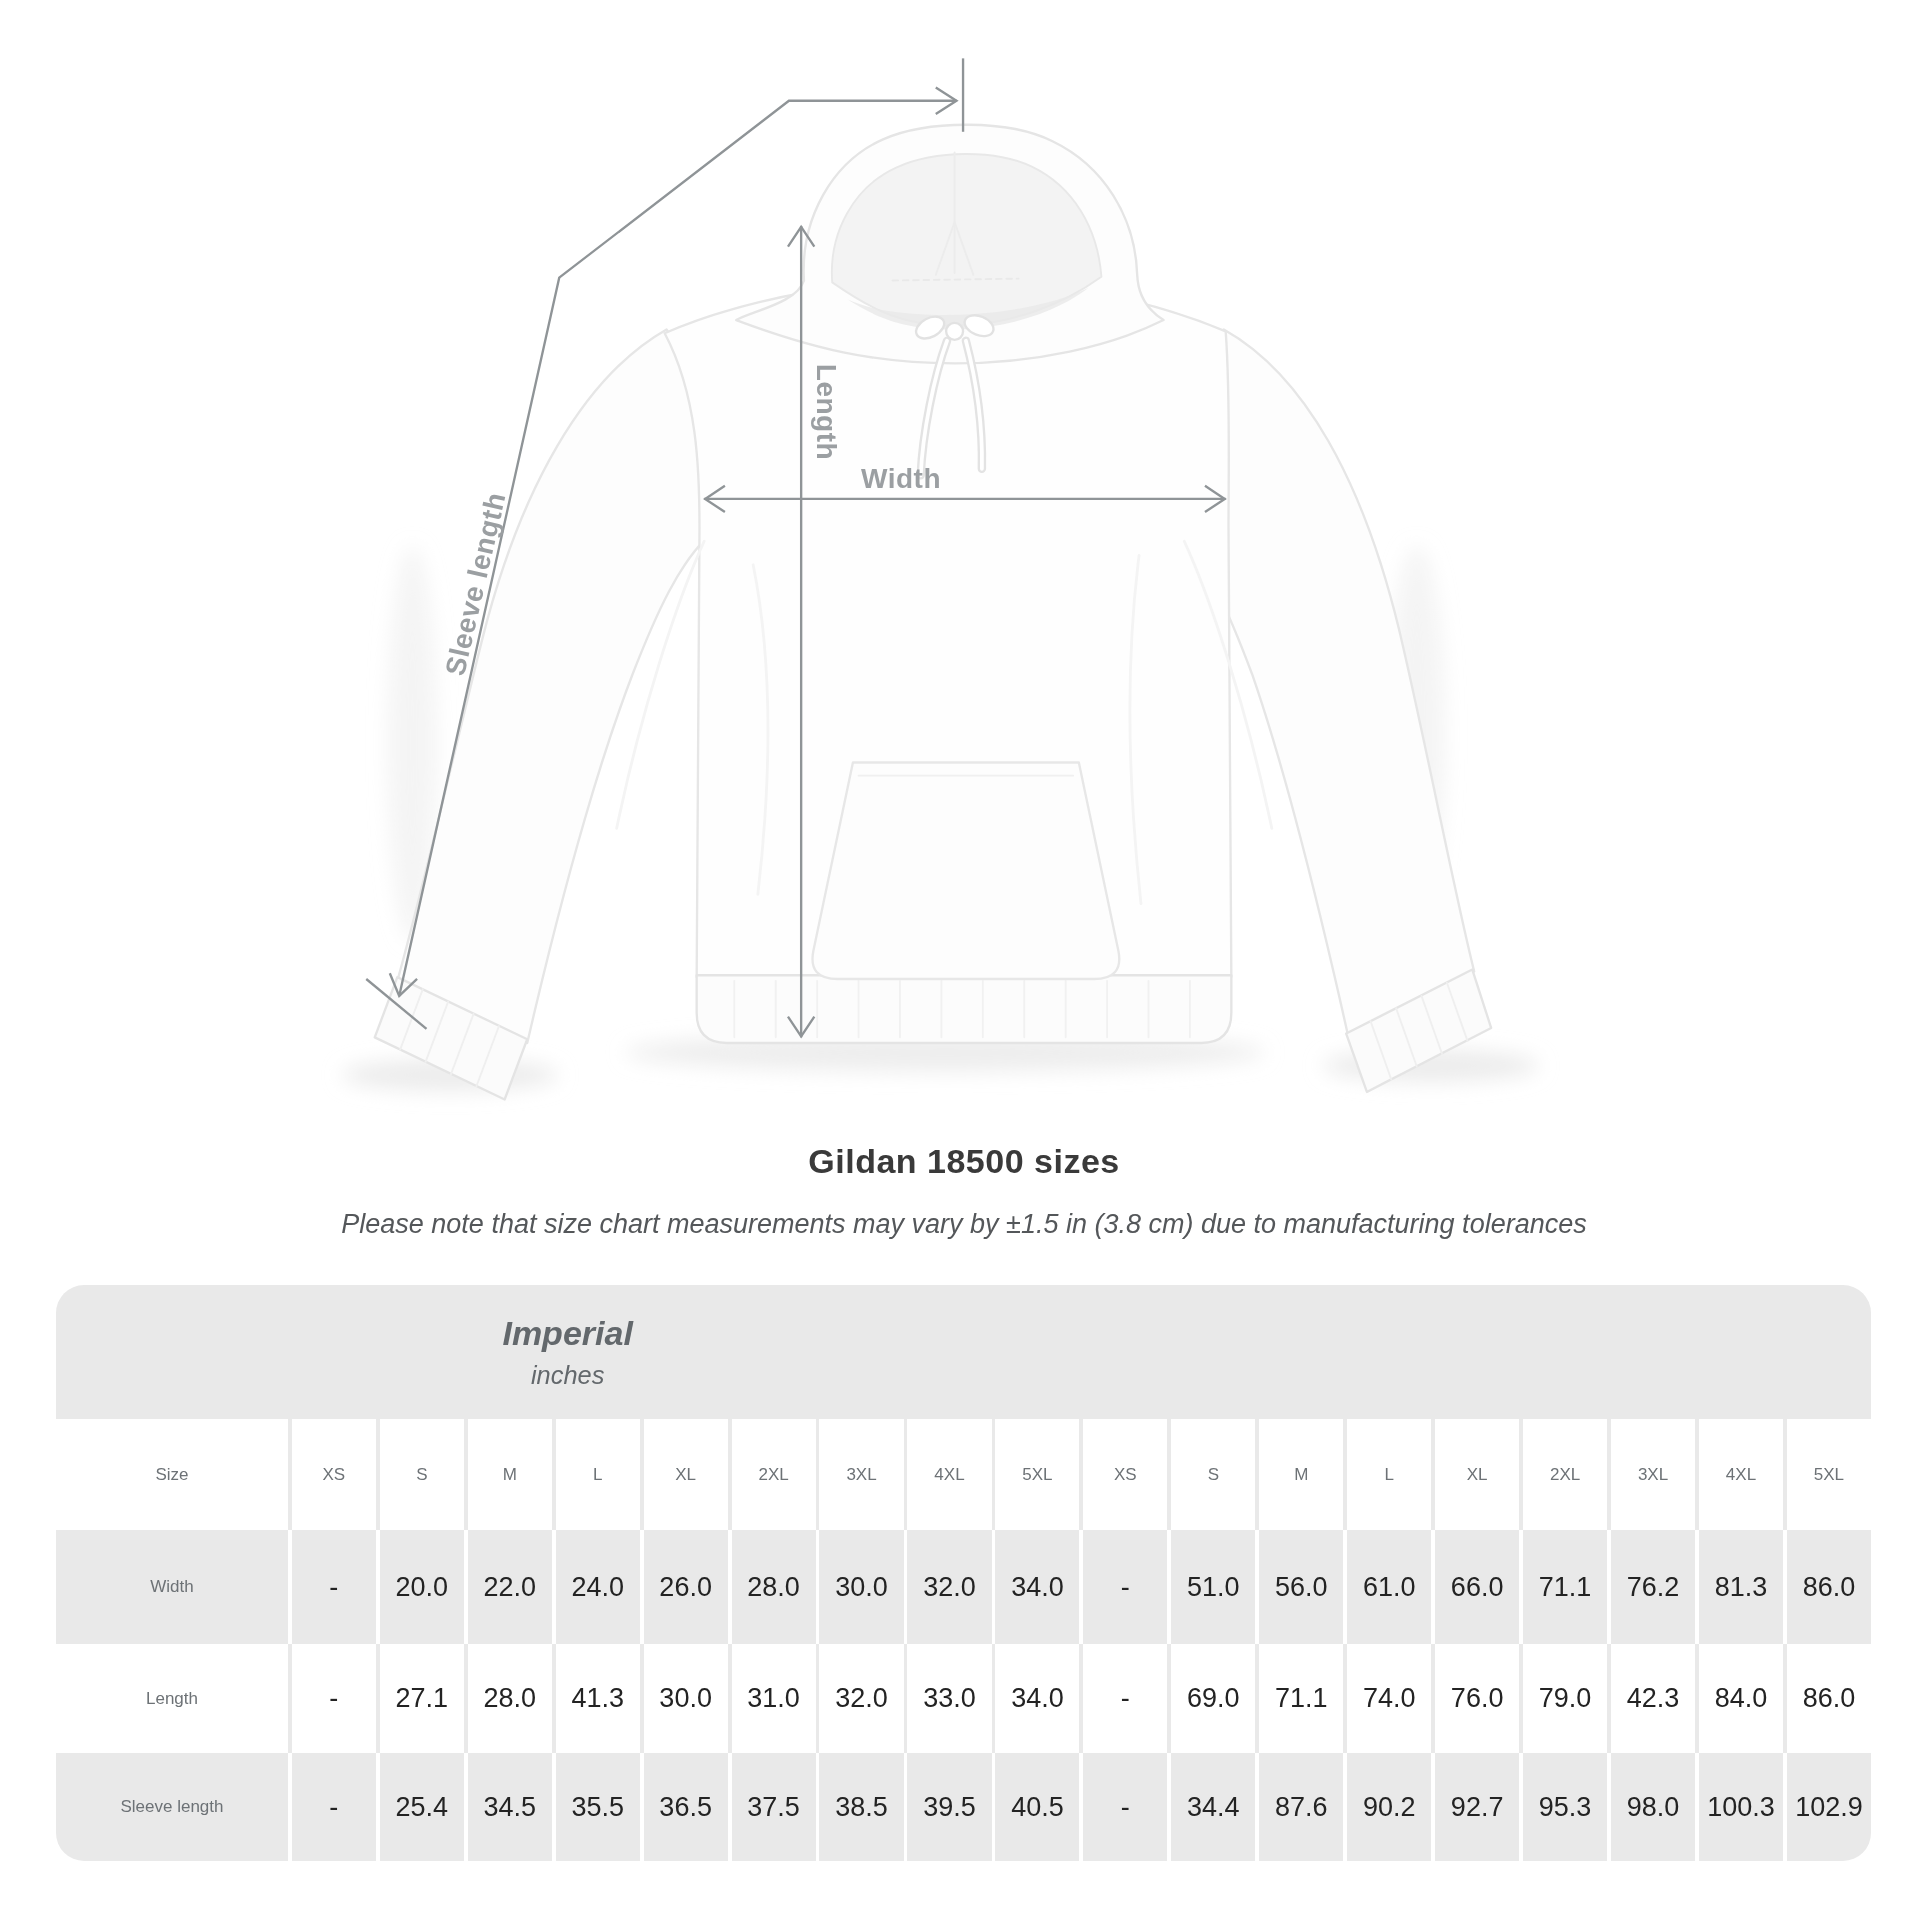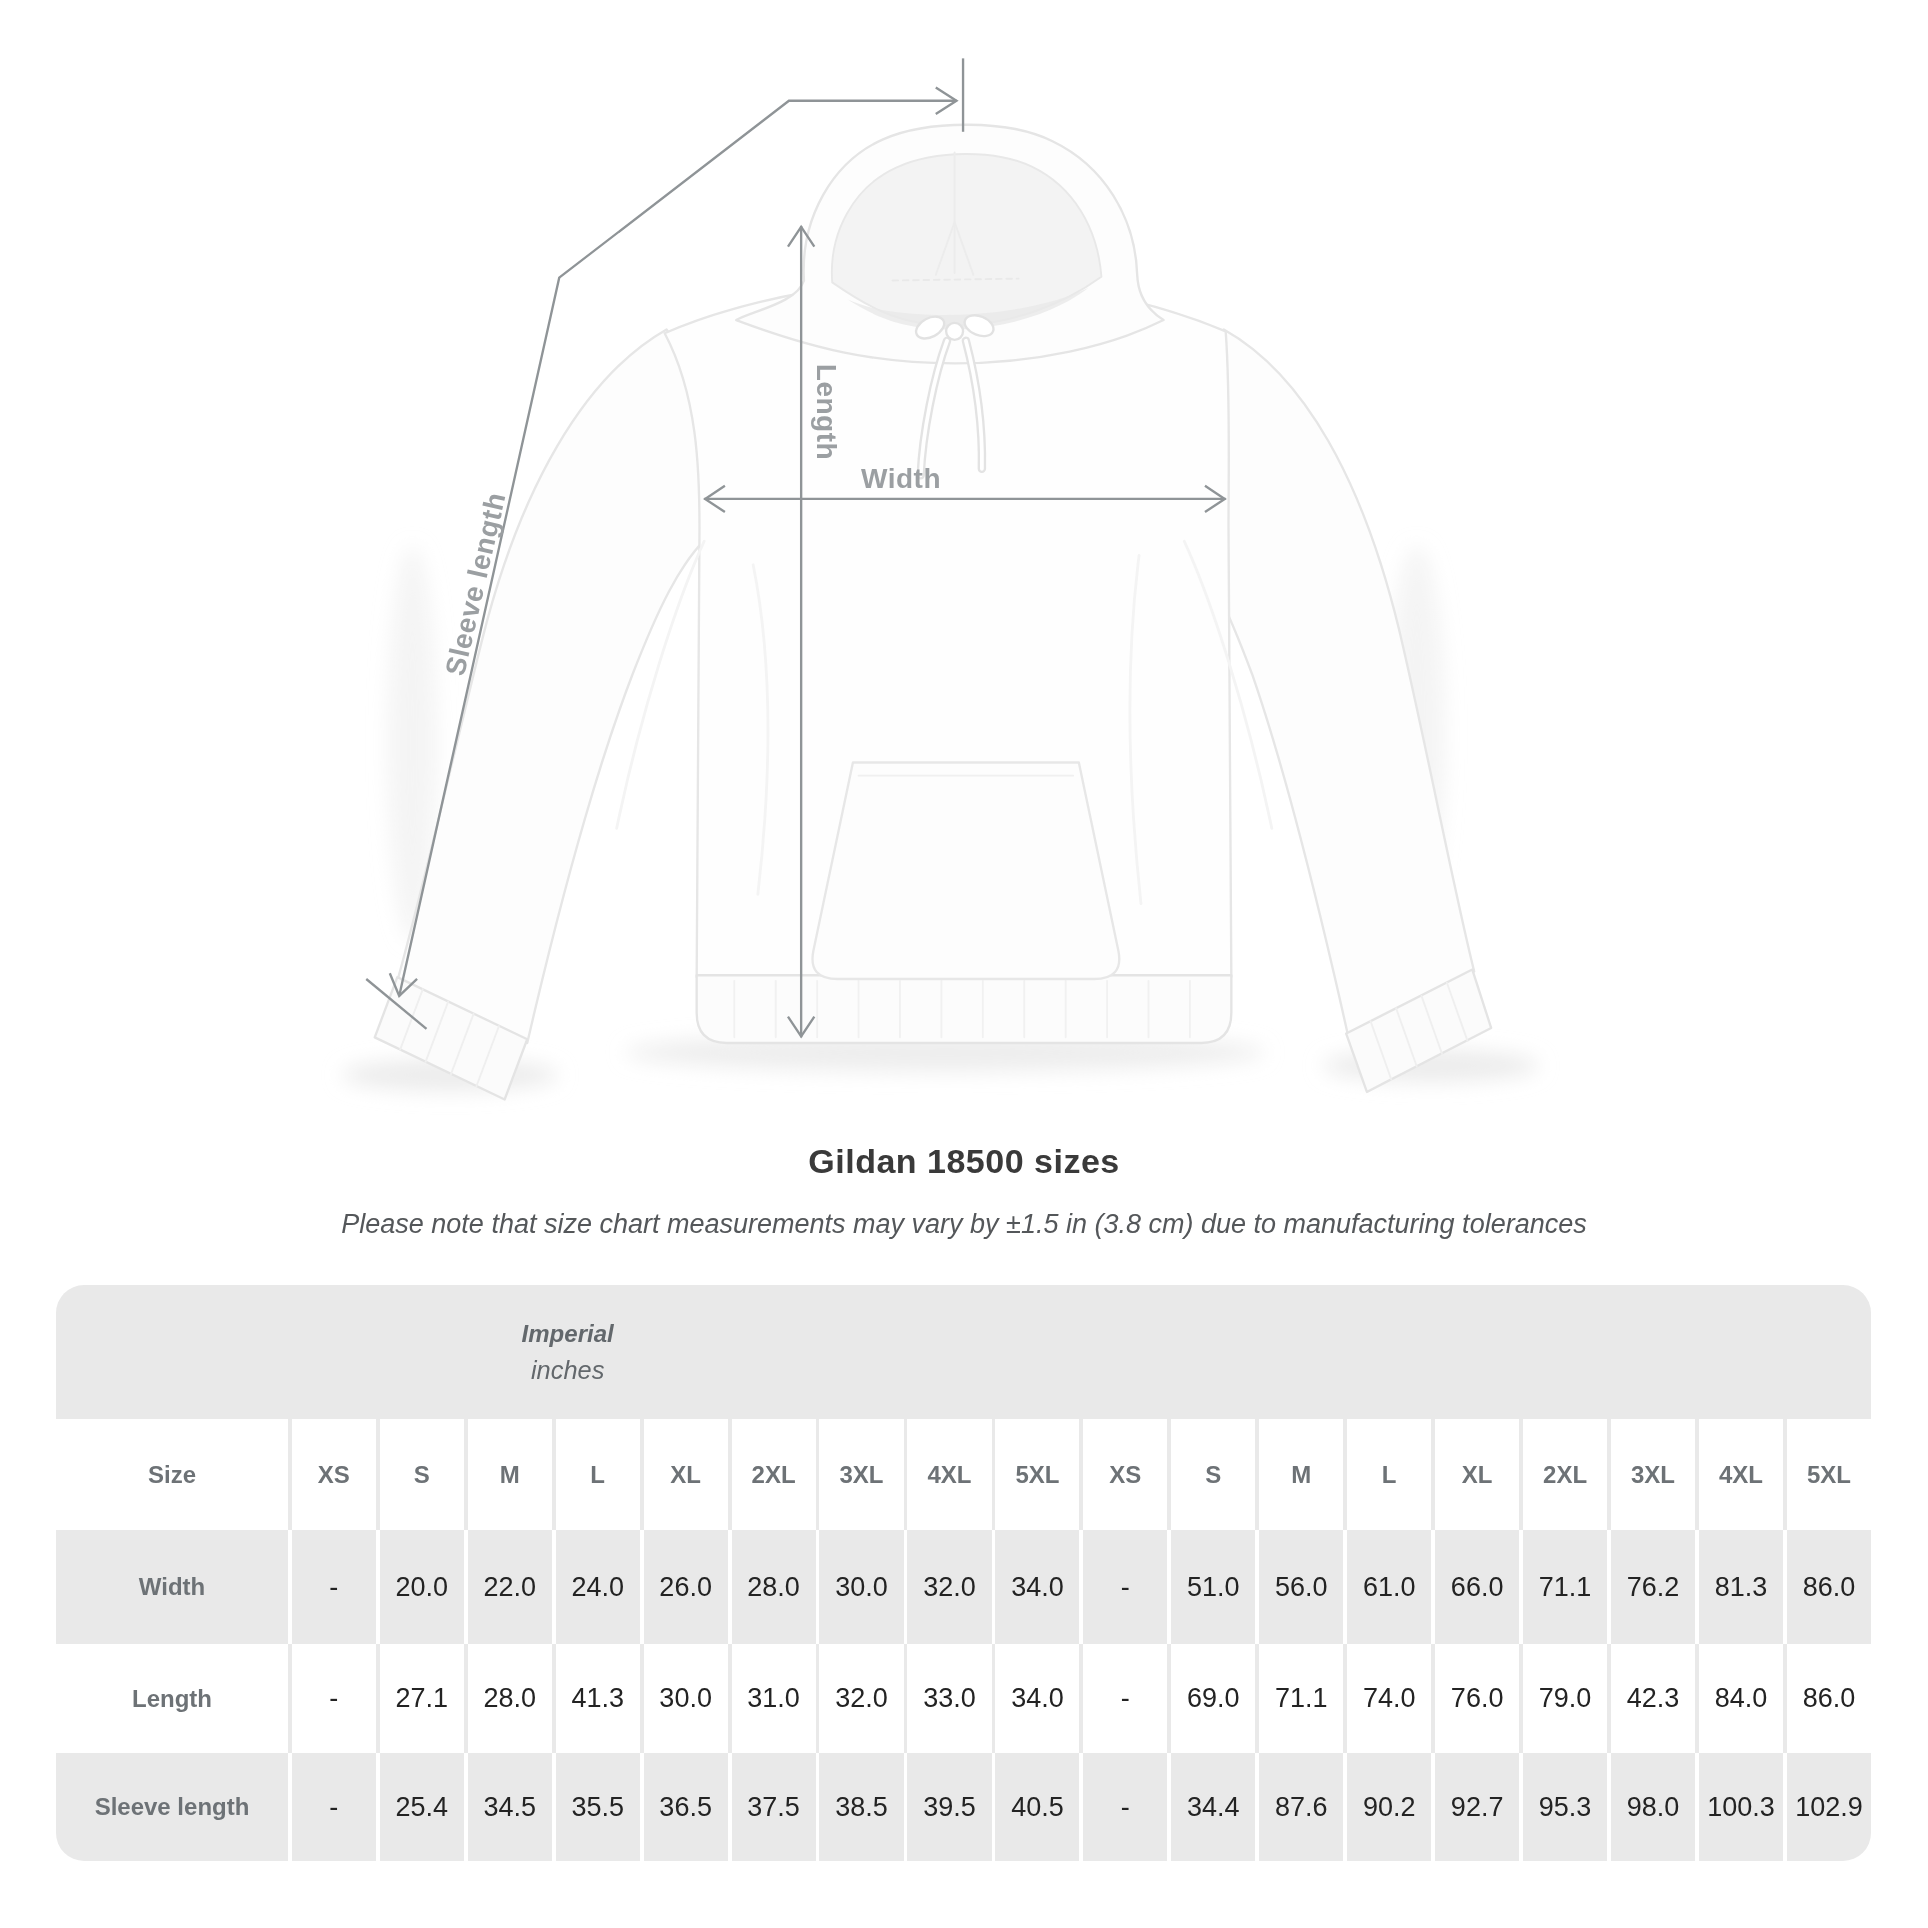--- a/index.html
+++ b/index.html
@@ -26,28 +26,28 @@
     position:absolute;top:1209px;left:0;width:100%;margin:0;text-align:center;
     font-size:27px;font-style:italic;color:#54575a;
   }
   
   .size-table{
     position:absolute;left:56px;top:1285px;width:1815px;
     border-radius:28px;overflow:hidden;
   }
   .thead{height:134px;background:#e9e9e9;display:grid;grid-template-columns:1087fr 841fr;}
   .group{display:flex;flex-direction:column;align-items:center;justify-content:center;}
-  .gname{font-size:24px;font-weight:bold;font-style:italic;color:#63686c;}
+  .gname{font-size:34px;font-weight:bold;font-style:italic;color:#63686c;}
   .gunit{font-size:25.4px;font-style:italic;color:#63686c;margin-top:8px;}
   .row{display:grid;grid-template-columns:232px repeat(18,1fr);column-gap:3.8px;}
   .row .cell{display:flex;align-items:center;justify-content:center;}
   .row-a{background:#e9e9e9;}  .row-a .cell{background:#ffffff;}
   .row-b{background:#ffffff;}  .row-b .cell{background:#e9e9e9;}
   .r-size{height:111px}.r-width{height:114px}.r-length{height:109px}.r-sleeve{height:108px}
-  .cell.hd,.cell.lb{font-weight:bold;color:#6d7276;font-size:24px;}
+  .cell.hd,.cell.lb{font-weight:normal;color:#6d7276;font-size:17px;}
   .cell.vl{color:#232323;font-size:27px;}
 </style>
 </head>
 <body>
 
 <div class="figure">
   <svg width="1928" height="1139" viewBox="0 0 2048 1210">
     <defs>
       <filter id="soft" x="-50%" y="-50%" width="200%" height="200%">
         <feGaussianBlur stdDeviation="11"></feGaussianBlur>

